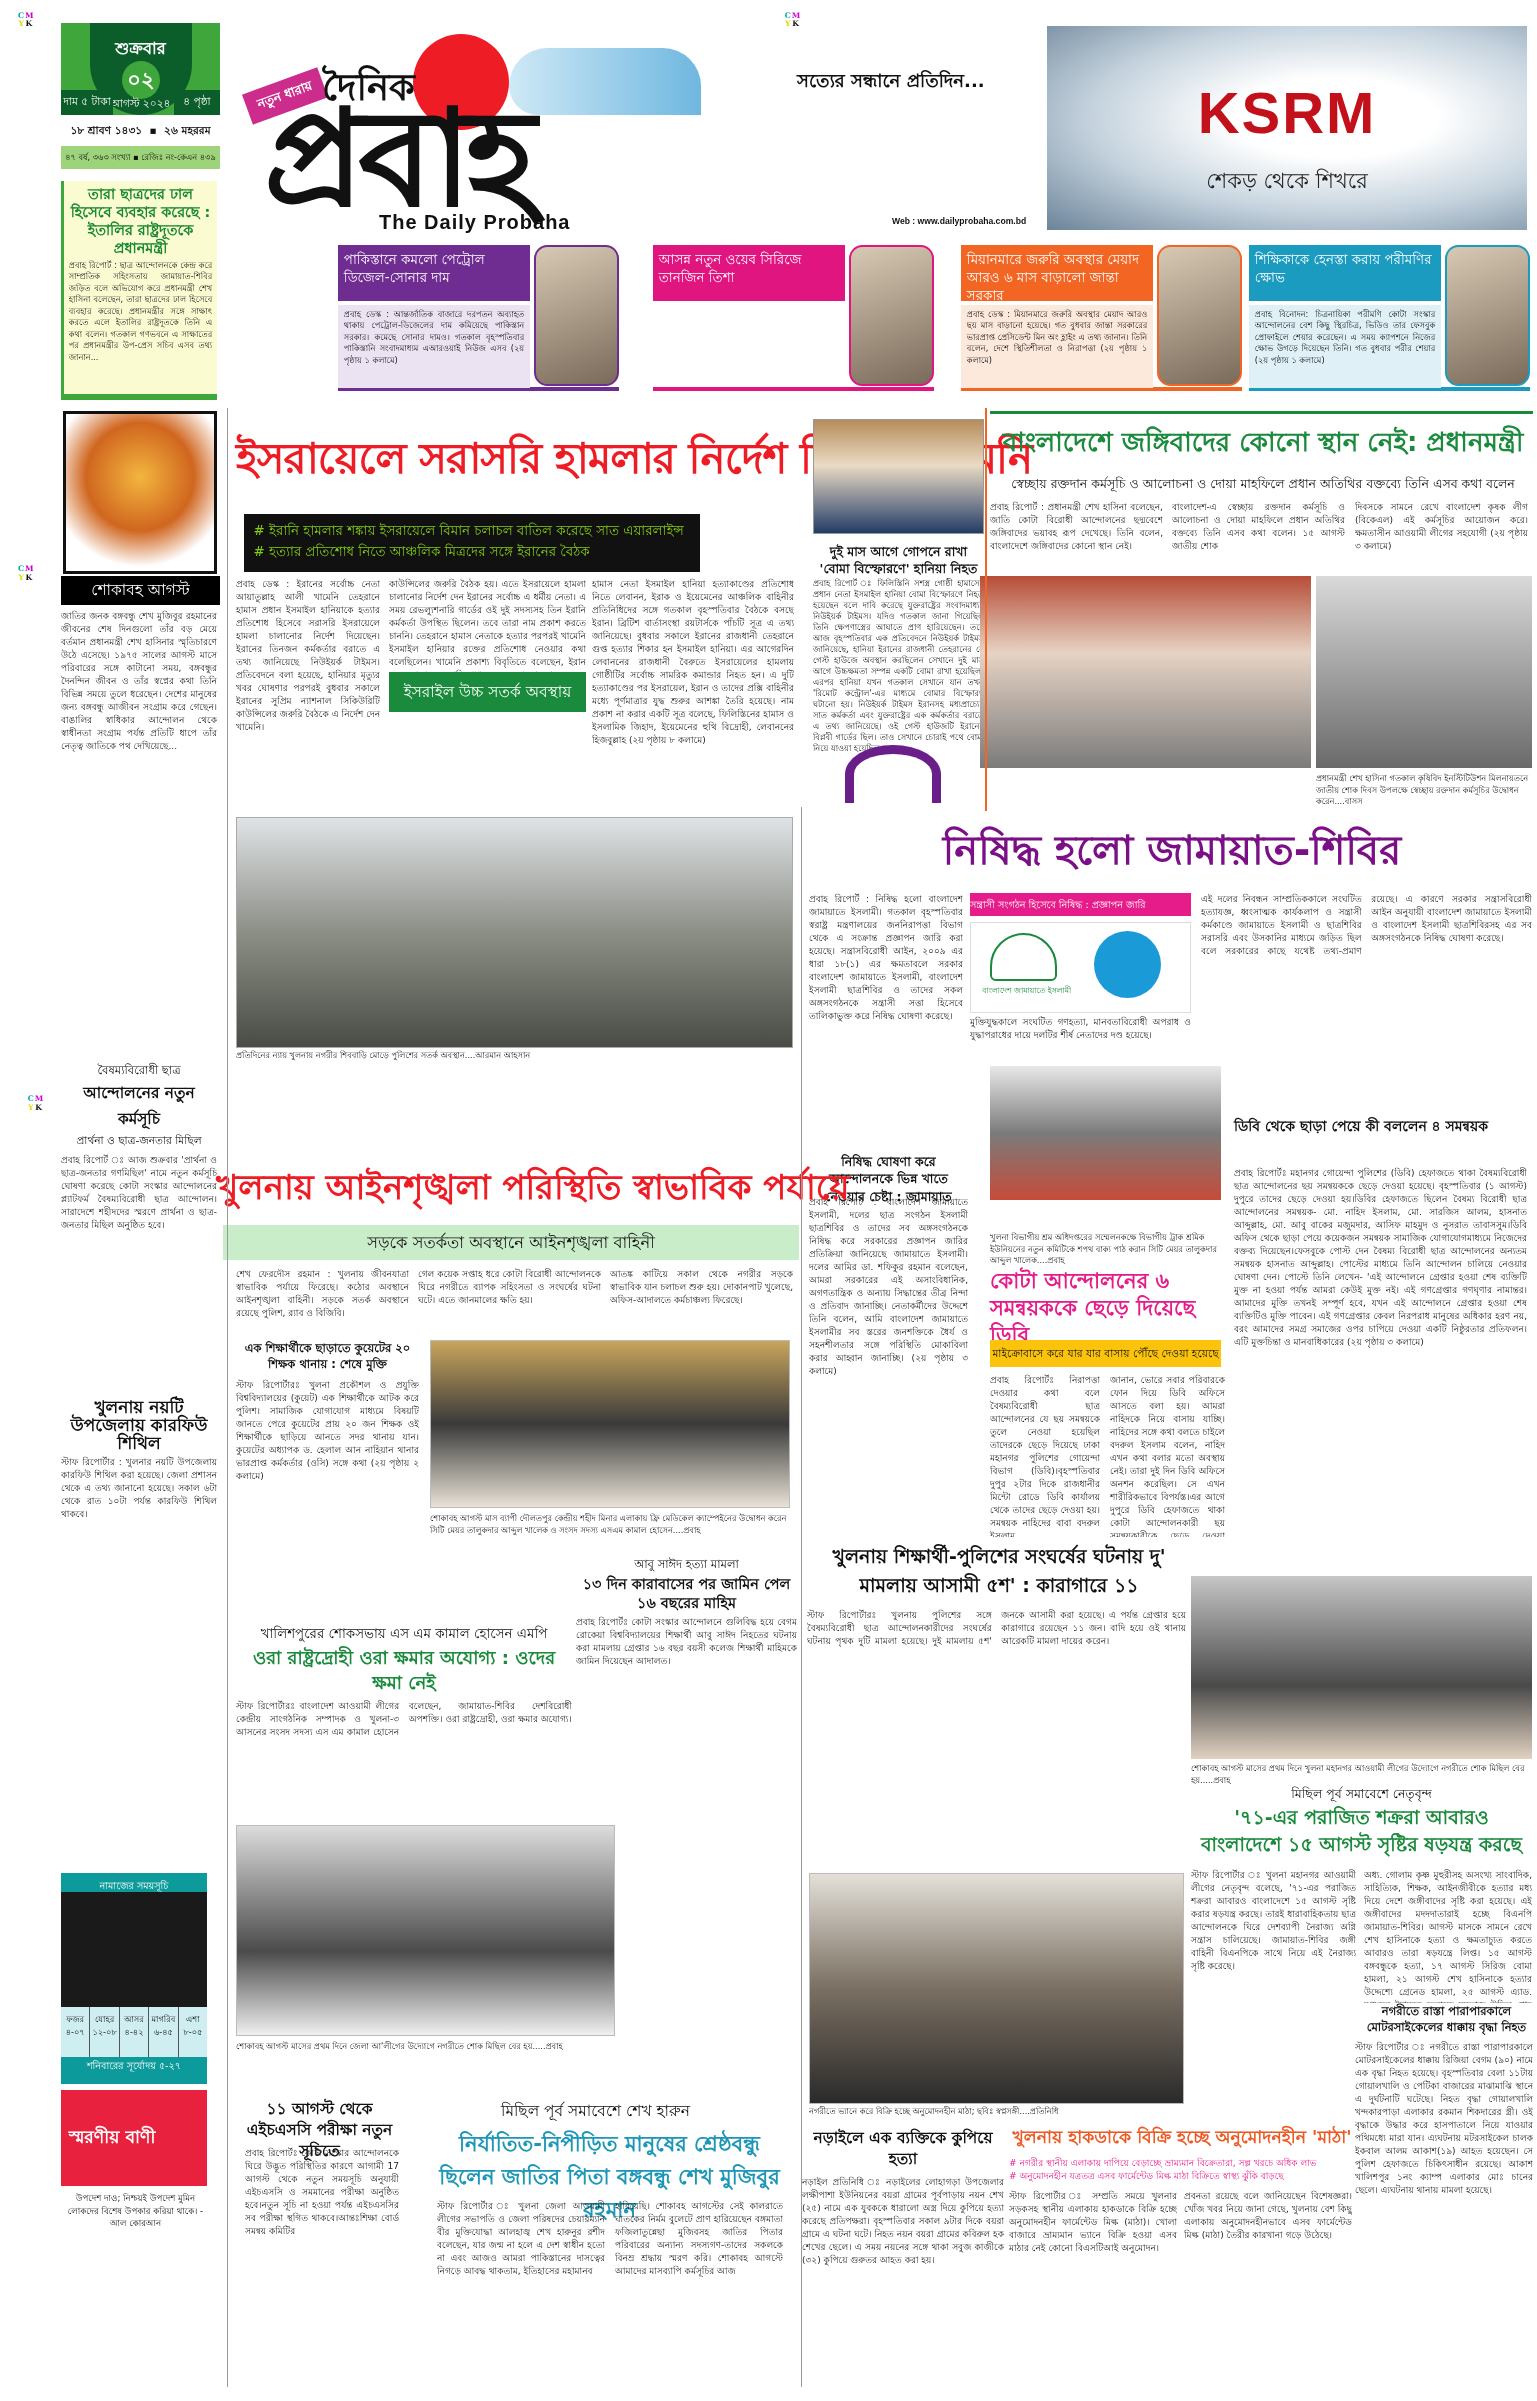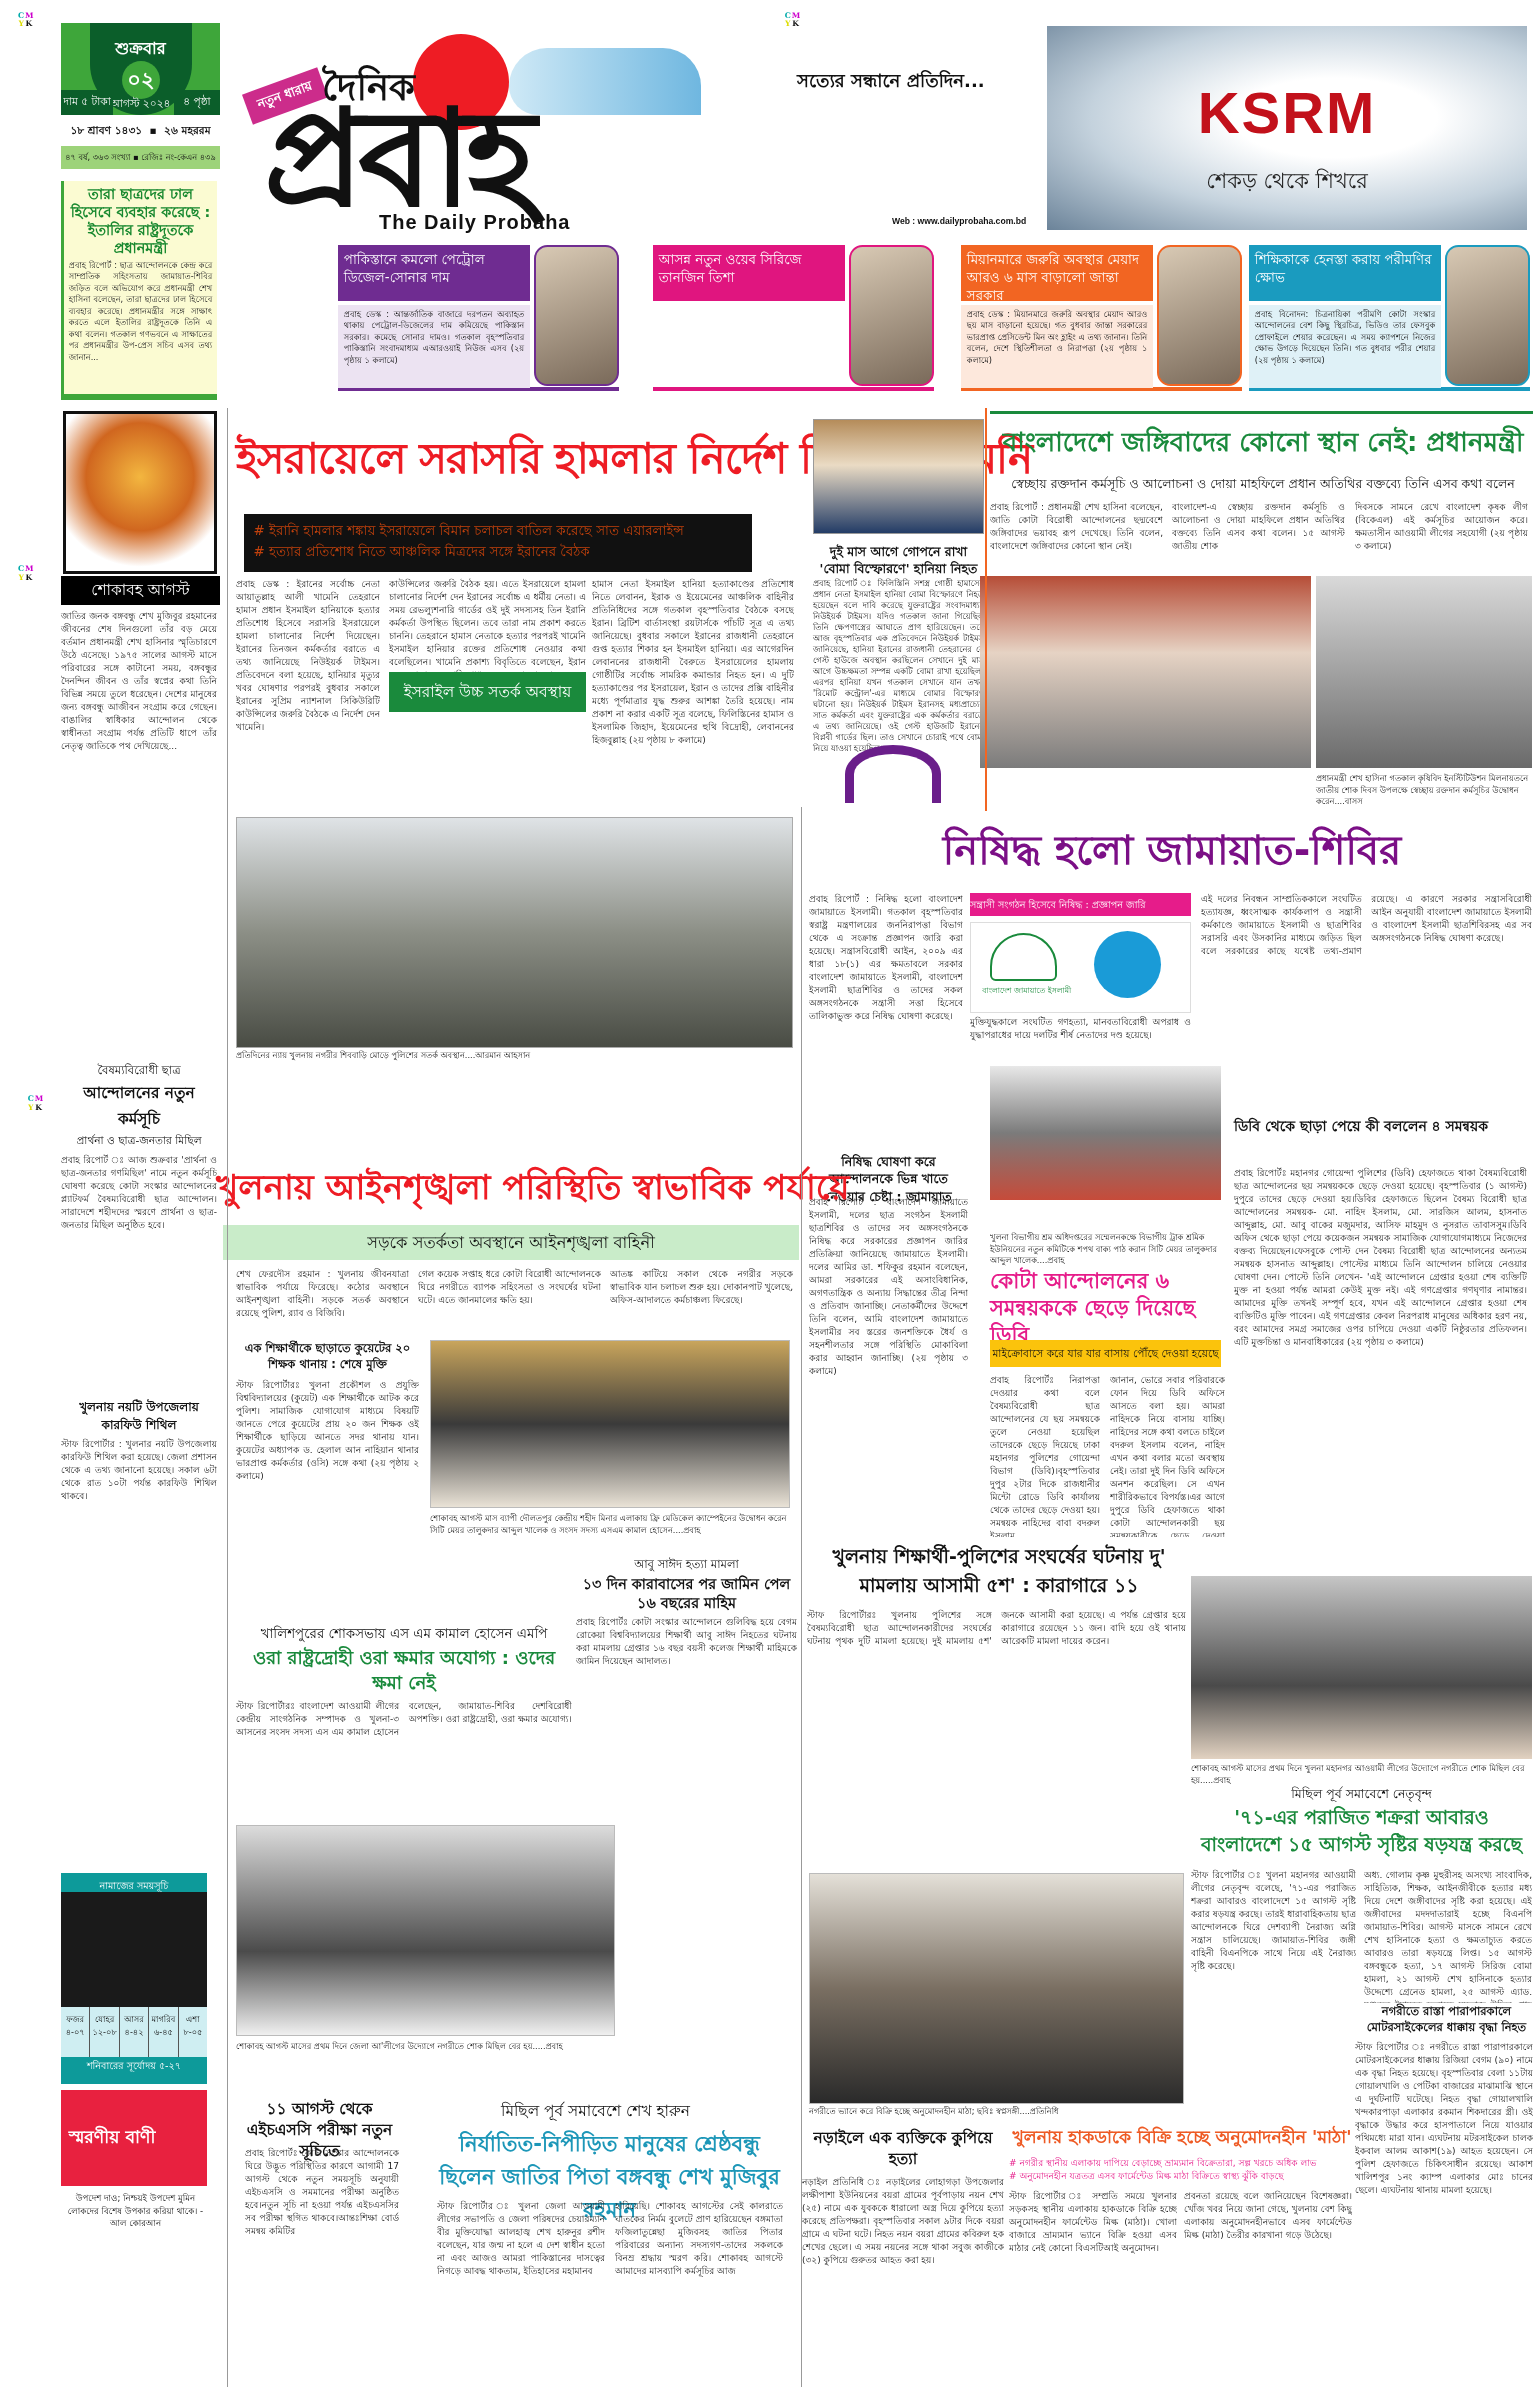--- a/index.html
+++ b/index.html
@@ -37,21 +37,21 @@
 
 .teaser{position:absolute;top:245px;width:281px;height:146px;border-bottom:4.8px solid}
 .teaser .head{position:absolute;left:0;top:0;width:192px;height:56px;color:#fff;font-size:13.4px;line-height:18px;padding:5.8px 5.8px}
 .teaser .body{position:absolute;left:0;top:60px;width:192px;height:83px;font-size:8.2px;line-height:11.5px;padding:3.8px 5.8px;text-align:justify}
 .teaser .photo{position:absolute;right:0;top:0;width:85px;height:141px;border:2.9px solid;border-radius:13.4px;background:linear-gradient(160deg,#d8c9b4,#7a6a5a)}
 
 #bb-photo{left:63px;top:411px;width:154px;height:163px;border:3.8px solid #111;background:radial-gradient(circle at 50% 40%,#f3b63f 0%,#d0661f 45%,#fff 75%)}
 #bb-label{left:61px;top:576px;width:159px;height:29px;background:#000000;color:#fff;font-size:15.4px;line-height:29px;text-align:center}
 #bb-text{left:61px;top:610px;width:156px;height:442px}
 #main-head{left:236px;top:411px;width:557px;height:96px;color:#ee1c24;font-size:42px;font-weight:bold;line-height:96px;white-space:nowrap;letter-spacing:-1px}
-#main-sub{left:244px;top:514px;width:508px;height:58px;background:#111;color:#c2410c;font-size:13.4px;line-height:21px;padding:5.8px 9.6px}
+#main-sub{left:244px;top:514px;width:456px;height:58px;background:#111;color:#84cc16;font-size:13.4px;line-height:21px;padding:5.8px 9.6px}
 #haniya-photo{left:813px;top:419px;width:171px;height:115px;border:1.9px solid #999;background:linear-gradient(180deg,#b58c5a,#eadbc4 40%,#233c66)}
 #haniya-head{left:813px;top:543px;width:171px;font-size:12.5px;line-height:17.3px;text-align:center;font-weight:bold}
 #haniya-text{left:813px;top:578px;width:171px;font-size:8.2px;line-height:11px}
 #mq{left:845px;top:745px;width:96px;height:58px;border-radius:50% 50% 0 0;border:9.6px solid #6a1e8a;border-bottom:0}
 .col{position:absolute;font-size:9px;line-height:13px;text-align:justify;color:#222}
 #green-box{left:389px;top:672px;width:197px;height:40px;background:#1a8a3c;color:#fff;font-size:15.4px;line-height:40px;text-align:center}
 #photo-police{left:236px;top:817px;width:557px;height:231px;background:linear-gradient(180deg,#dfe3e6,#8c8f86 50%,#494c44);border:1px solid #aaa}
 #cap-police{left:236px;top:1050px;width:557px;font-size:8.2px}
 #kh-head{left:216px;top:1158px;width:576px;height:58px;color:#ee1c24;font-size:34px;font-weight:bold;line-height:58px;white-space:nowrap}
 #kh-sub{left:223px;top:1225px;width:576px;height:35px;background:#c9ecc9;font-size:16.3px;line-height:35px;text-align:center}
@@ -157,21 +157,21 @@
 <div id="bb-label" class="abs">শোকাবহ আগস্ট</div>
 <div id="bb-text" class="abs col">জাতির জনক বঙ্গবন্ধু শেখ মুজিবুর রহমানের জীবনের শেষ দিনগুলো তাঁর বড় মেয়ে বর্তমান প্রধানমন্ত্রী শেখ হাসিনার স্মৃতিচারণে উঠে এসেছে। ১৯৭৫ সালের আগস্ট মাসে পরিবারের সঙ্গে কাটানো সময়, বঙ্গবন্ধুর দৈনন্দিন জীবন ও তাঁর স্বপ্নের কথা তিনি বিভিন্ন সময়ে তুলে ধরেছেন। দেশের মানুষের জন্য বঙ্গবন্ধু আজীবন সংগ্রাম করে গেছেন। বাঙালির স্বাধিকার আন্দোলন থেকে স্বাধীনতা সংগ্রাম পর্যন্ত প্রতিটি ধাপে তাঁর নেতৃত্ব জাতিকে পথ দেখিয়েছে...</div>
 
 <div class="abs" style="left:61px;top:1062px;width:156px;text-align:center">
   <div style="font-size:11.5px">বৈষম্যবিরোধী ছাত্র</div>
   <div style="font-size:15.4px;font-weight:bold">আন্দোলনের নতুন কর্মসূচি</div>
   <div style="font-size:10.6px">প্রার্থনা ও ছাত্র-জনতার মিছিল</div>
   <div class="col" style="position:static;text-align:justify;margin-top:3.8px;height:288px;overflow:hidden">প্রবাহ রিপোর্ট ঃ আজ শুক্রবার 'প্রার্থনা ও ছাত্র-জনতার গণমিছিল' নামে নতুন কর্মসূচি ঘোষণা করেছে কোটা সংস্কার আন্দোলনের প্ল্যাটফর্ম বৈষম্যবিরোধী ছাত্র আন্দোলন। সারাদেশে শহীদদের স্মরণে প্রার্থনা ও ছাত্র-জনতার মিছিল অনুষ্ঠিত হবে।</div>
 </div>
 <div class="abs" style="left:61px;top:1398px;width:156px">
-  <div style="font-size:12px;font-weight:bold;text-align:center;line-height:18px">খুলনায় নয়টি উপজেলায় কারফিউ শিথিল</div>
+  <div style="font-size:17px;font-weight:bold;text-align:center;line-height:18px">খুলনায় নয়টি উপজেলায় কারফিউ শিথিল</div>
   <div class="col" style="position:static;margin-top:3.8px;height:423px;overflow:hidden">স্টাফ রিপোর্টার : খুলনার নয়টি উপজেলায় কারফিউ শিথিল করা হয়েছে। জেলা প্রশাসন থেকে এ তথ্য জানানো হয়েছে। সকাল ৬টা থেকে রাত ১০টা পর্যন্ত কারফিউ শিথিল থাকবে।</div>
 </div>
 
 <div id="main-head" class="abs">ইসরায়েলে সরাসরি হামলার নির্দেশ দিলেন খামেনি</div>
 <div id="main-sub" class="abs">
   <div># ইরানি হামলার শঙ্কায় ইসরায়েলে বিমান চলাচল বাতিল করেছে সাত এয়ারলাইন্স</div>
   <div># হত্যার প্রতিশোধ নিতে আঞ্চলিক মিত্রদের সঙ্গে ইরানের বৈঠক</div>
 </div>
 <div class="col" style="left:236px;top:578px;width:144px;height:231px;overflow:hidden">প্রবাহ ডেস্ক : ইরানের সর্বোচ্চ নেতা আয়াতুল্লাহ আলী খামেনি তেহরানে হামাস প্রধান ইসমাইল হানিয়াকে হত্যার প্রতিশোধ হিসেবে সরাসরি ইসরায়েলে হামলা চালানোর নির্দেশ দিয়েছেন। ইরানের তিনজন কর্মকর্তার বরাতে এ তথ্য জানিয়েছে নিউইয়র্ক টাইমস। প্রতিবেদনে বলা হয়েছে, হানিয়ার মৃত্যুর খবর ঘোষণার পরপরই বুধবার সকালে ইরানের সুপ্রিম ন্যাশনাল সিকিউরিটি কাউন্সিলের জরুরি বৈঠকে এ নির্দেশ দেন খামেনি।</div>
 <div class="col" style="left:389px;top:578px;width:197px;height:231px;overflow:hidden">কাউন্সিলের জরুরি বৈঠক হয়। এতে ইসরায়েলে হামলা চালানোর নির্দেশ দেন ইরানের সর্বোচ্চ এ ধর্মীয় নেতা। এ সময় রেভল্যুশনারি গার্ডের ওই দুই সদস্যসহ তিন ইরানি কর্মকর্তা উপস্থিত ছিলেন। তবে তারা নাম প্রকাশ করতে চাননি। তেহরানে হামাস নেতাকে হত্যার পরপরই খামেনি ইসমাইল হানিয়ার রক্তের প্রতিশোধ নেওয়ার কথা বলেছিলেন। খামেনি প্রকাশ্য বিবৃতিতে বলেছেন, ইরান এ হত্যাকাণ্ডের প্রতিশোধ নেবে। আমরা তার রক্তের প্রতিশোধ নেব। হানিয়া হত্যার প্রতিশোধ নিতে আঞ্চলিক মিত্রদের সঙ্গে ইরানের বৈঠক ঃ</div>

